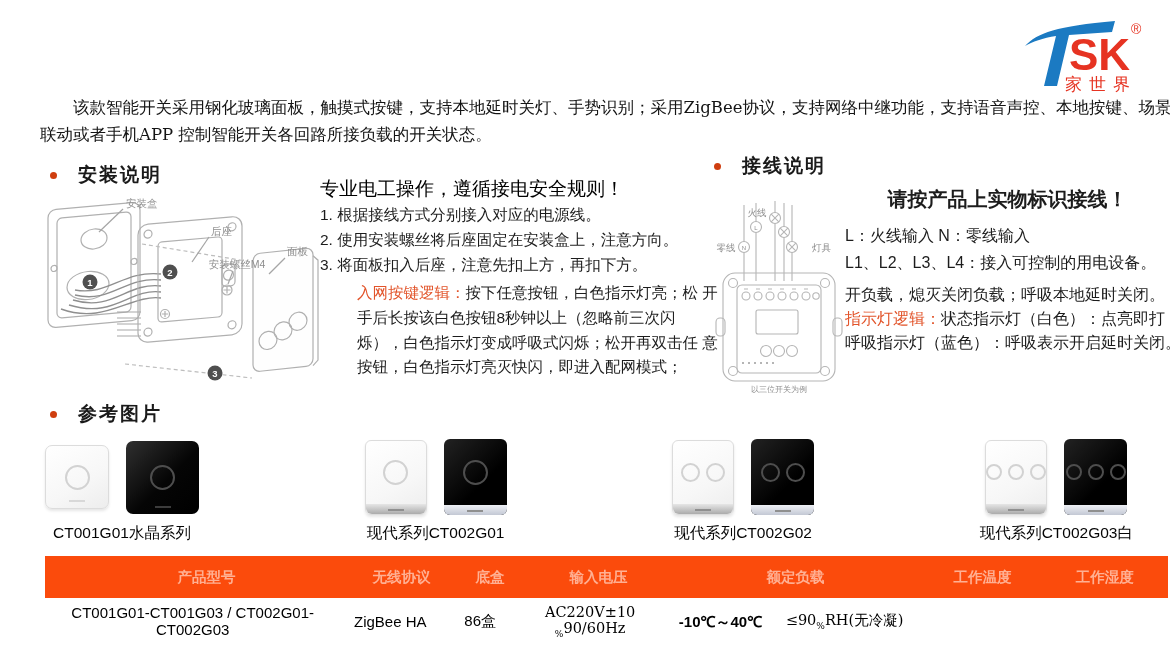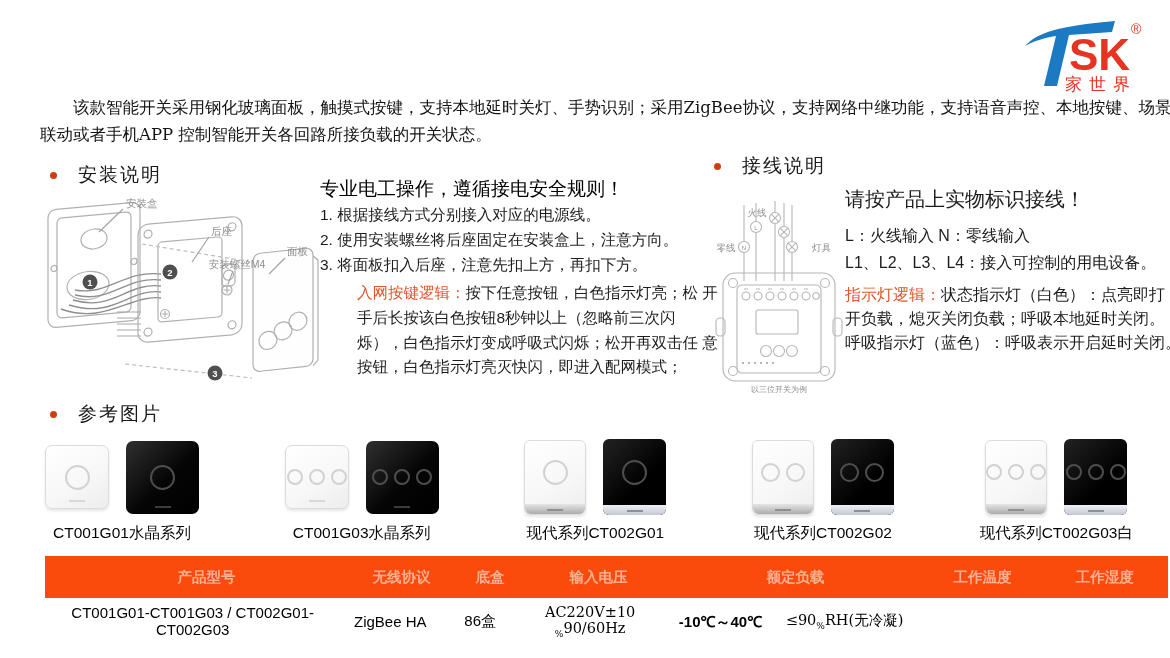--- a/index.html
+++ b/index.html
@@ -10,42 +10,42 @@
   .logo { position:absolute; top:10px; right:7px; width:150px; height:84px; }
 
   
   .intro { position:absolute; left:40px; top:94px; width:1110px;
            font-family:"DejaVu Serif", serif; font-size:16.5px; line-height:27px; color:#141414; }
   .intro .l1 { text-indent:2em; white-space:nowrap; }
   .intro .l2 { white-space:nowrap; }
 
   
   .sec-head { position:absolute; display:flex; align-items:center; gap:21px;
-              font-family:"DejaVu Serif", serif; font-size:19px; color:#1a1a1a; letter-spacing:2px; }
+              font-family:"DejaVu Serif", serif; font-size:19px; color:#1a1a1a; letter-spacing:2px;font-weight:bold; }
   .bullet { width:7px; height:7px; border-radius:50%; background:#cf3e0f; flex:0 0 auto; }
   .head-install { left:50px; top:162px; }
   .head-wiring  { left:714px; top:153px; }
   .head-ref     { left:50px; top:401px; }
 
   
   .install-svg { position:absolute; left:5px; top:192px; }
   .wiring-svg  { position:absolute; left:700px; top:195px; }
   svg text.dlabel { font-family:"Liberation Sans", sans-serif; fill:#8d8d8d; }
 
   
   .mid { position:absolute; left:320px; top:176px; width:362px; font-size:15.5px; color:#1c1c1c; }
   .mid-title { font-size:19px; font-weight:normal; color:#000; white-space:nowrap; margin-bottom:0; }
   .mid .step { white-space:nowrap; line-height:25px; }
   .mid .pairing { margin-top:4px;padding-left:37px; }
   .mid .pline { white-space:nowrap; line-height:24.8px; }
   .orange { color:#e2542a; }
 
   
   .rblock { position:absolute; left:845px; top:186px; width:325px; color:#1c1c1c; }
-  .r-title { font-size:20px; font-weight:normal; white-space:nowrap; margin-bottom:9px; }
+  .r-title { font-size:20px; font-weight:bold; white-space:nowrap; margin-bottom:9px;text-align:center; }
   .r-line { font-size:16px; line-height:27px; white-space:nowrap; }
   .r-ind { margin-top:7px; }
   .r-ind .pline { font-size:16px; line-height:24px; white-space:nowrap; }
 
   
   .gallery { position:absolute; left:45px; top:439px; width:1088px;
              display:flex; justify-content:space-between; }
   .pgroup { display:flex; flex-direction:column; align-items:center; }
   .pswitches { display:flex; align-items:center; gap:17px; height:76px; }
   .plabel { margin-top:8px; font-size:15.5px; color:#050505; white-space:nowrap; font-weight:500; }
@@ -251,59 +251,44 @@
     <text class="dlabel" x="56" y="34.8" font-size="6" text-anchor="middle">L</text>
     <text class="dlabel" x="44" y="54.8" font-size="6" text-anchor="middle">N</text>
     <text class="dlabel" x="79" y="197" font-size="8" text-anchor="middle">以三位开关为例</text>
   </svg>
 
   <div class="rblock">
     <div class="r-title">请按产品上实物标识接线！</div>
     <div class="r-line">L：火线输入 N：零线输入</div>
     <div class="r-line">L1、L2、L3、L4：接入可控制的用电设备。</div>
     <div class="r-ind">
+      <div class="pline">开负载，熄灭关闭负载；呼吸本地延时关闭。</div>
       <div class="pline">
         <span class="orange">指示灯逻辑：</span><span>状态指示灯（白色）：点亮即打</span>
       </div>
-      <div class="pline">开负载，熄灭关闭负载；呼吸本地延时关闭。</div>
       <div class="pline">呼吸指示灯（蓝色）：呼吸表示开启延时关闭。</div>
     </div>
   </div>
 
   <div class="sec-head head-ref">
     <span class="bullet"></span>
     <span>参考图片</span>
   </div>
 
   <div class="gallery">
     <div class="pgroup">
       <div class="pswitches">
         <div class="sw white g1">
             <span class="ring"></span>
           </div>
         <div class="sw black g1">
             <span class="ring"></span>
           </div>
       </div>
       <div class="plabel">CT001G01水晶系列</div>
-    </div>
-    <div class="pgroup">
-      <div class="pswitches">
-        <div class="sw white g3">
-            <span class="ring"></span>
-            <span class="ring"></span>
-            <span class="ring"></span>
-          </div>
-        <div class="sw black g3">
-            <span class="ring"></span>
-            <span class="ring"></span>
-            <span class="ring"></span>
-          </div>
-      </div>
-      <div class="plabel">CT001G03水晶系列</div>
     </div>
     <div class="pgroup">
       <div class="pswitches">
         <div class="sw modern white g1">
             <span class="ring"></span>
           </div>
         <div class="sw modern black g1">
             <span class="ring"></span>
           </div>
       </div>

